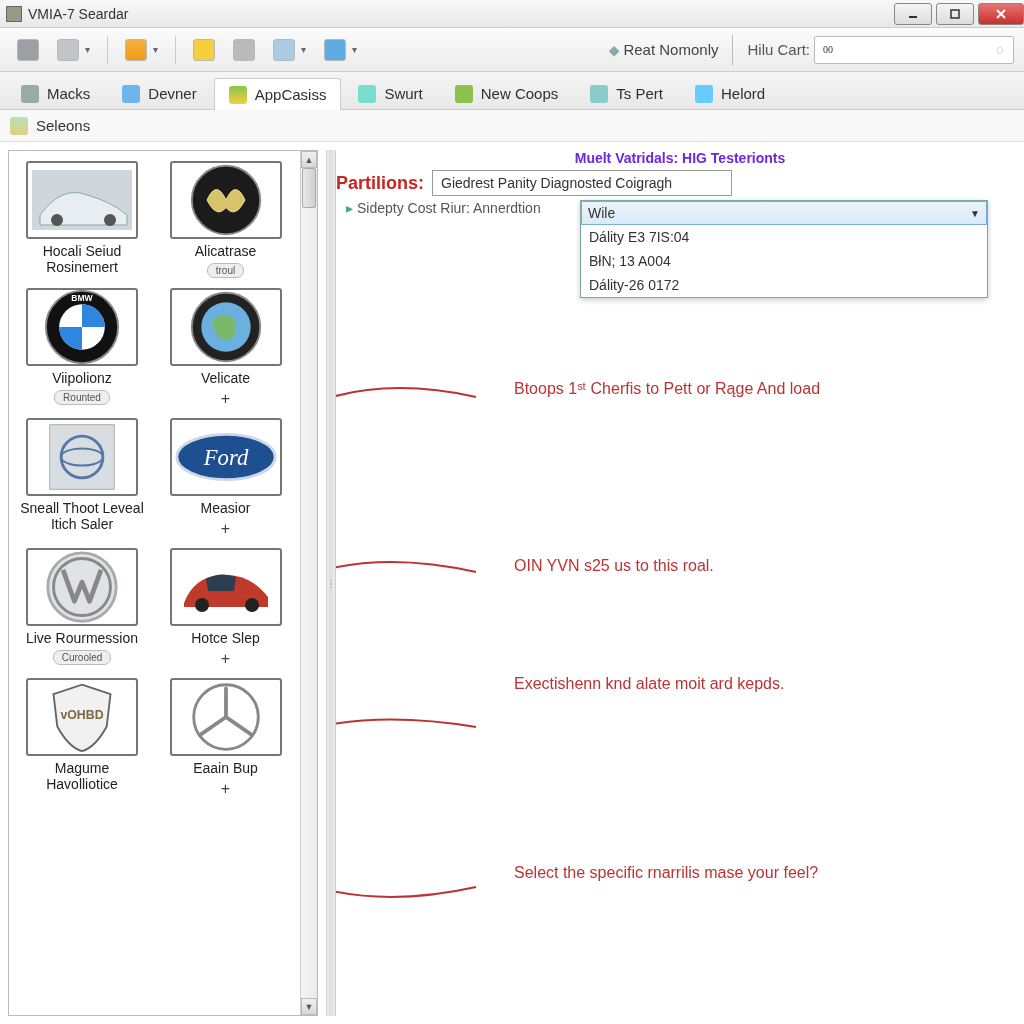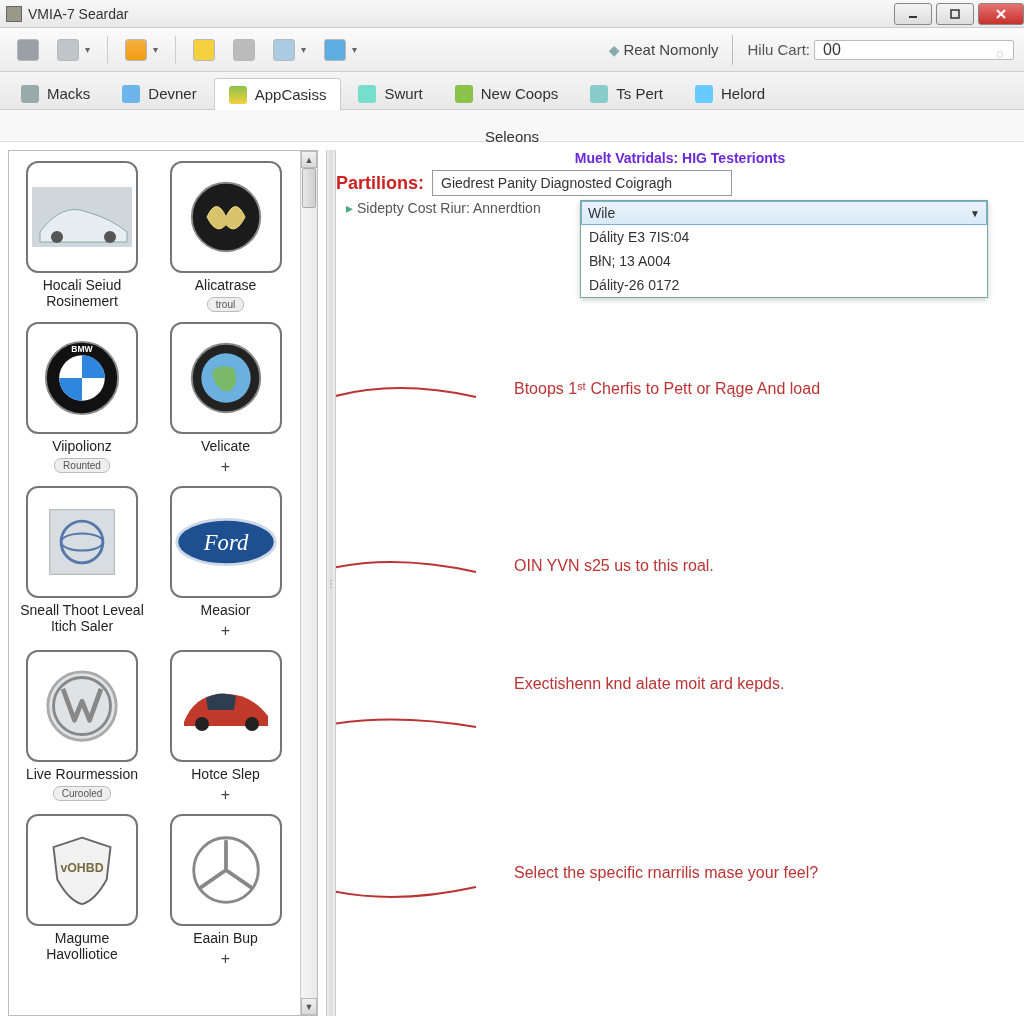--- a/index.html
+++ b/index.html
@@ -43,23 +43,24 @@
   }
   .tb-btn.drop::after{content:"▾"; font-size:10px; color:#666; margin-left:2px;}
   .tb-sep { width:1px; height:28px; background:#ccc; margin:0 6px; }
   .tb-icon { width:22px; height:22px; border:1px solid #b8b8b8; background:#eee; border-radius:3px;}
   .toolbar1 .spacer{flex:1;}
   .reat-label { color:#444; font-size:15px; display:flex; align-items:center; gap:4px;}
   .diamond { color:#8aa; font-size:14px; }
   .cart-sep{width:1px;height:30px;background:#bbb;margin:0 10px;}
   .cart-label{color:#555;font-size:15px;}
   .cart-input{
-    width:200px; height:20px; border:1px solid #bbb; padding:0 28px 0 8px;
-    font-size:16px; color:#333; background:#fff; border-radius:2px;
+    width:200px; height:28px; border:1px solid #bbb; padding:0 28px 0 8px;
+    font-size:10px; color:#333; background:#fff; border-radius:2px;
     position:relative;
+    font-family:Liberation Serif, serif;
   }
   .cart-wrap{position:relative;}
   .cart-go{
     position:absolute; right:4px; top:4px; width:20px; height:20px;
     display:flex; align-items:center; justify-content:center; color:#888;
   }
 
   .tabstrip {
     height:38px; background:linear-gradient(#f5f5f5,#e8e8e8);
     border-bottom:1px solid #ccc;
@@ -71,21 +72,21 @@
     border:1px solid transparent; border-bottom:none;
   }
   .tab.active {
     background:#fff; border-color:#ccc; border-top-left-radius:4px; border-top-right-radius:4px;
     position:relative; top:1px;align-items:center;
   }
   .tab-icon{width:18px;height:18px;border-radius:3px;}
 
   .subtoolbar{
     height:32px; background:#f8f8f8; display:flex; align-items:center; padding:10px 10px;
-    border-bottom:1px solid #ddd; gap:8px;flex-direction:column;
+    border-bottom:1px solid #ddd; gap:8px;
   }
   .sub-icon{width:18px;height:18px;border-radius:3px;}
   .sub-label{font-size:15px;color:#333;}
 
   .body-area{
     display:flex; height:calc(100% - 28px - 44px - 38px - 32px);
     background:#fff;
   }
   .sidebar{
     width:310px; border:1px solid #bbb; margin:8px; position:relative;
@@ -95,23 +96,23 @@
     flex:1; overflow:hidden; padding:10px 6px 10px 10px;
   }
   .brand-grid{
     display:grid; grid-template-columns:1fr 1fr; gap:10px 12px;
   }
   .brand-tile{
     display:flex; flex-direction:column; align-items:center;
     width:126px;
   }
   .brand-thumb{
-    width:112px; height:112px; border:2px solid #767676; background:#fff;
+    width:112px; height:78px; border:2px solid #767676; background:#fff;
     display:flex; align-items:center; justify-content:center; overflow:hidden;
-    border-radius:12px;
+    border-radius:3px;
   }
   .brand-label{
     margin-top:4px; text-align:center; font-size:14px; color:#222;
     line-height:1.15; min-height:18px;
   }
   .brand-subbtn{
     margin-top:2px; font-size:10px; color:#555; border:1px solid #bbb;
     padding:1px 8px; border-radius:7px; background:#eee;
   }
   .brand-plus{ font-size:16px; color:#444; margin-top:2px;}

